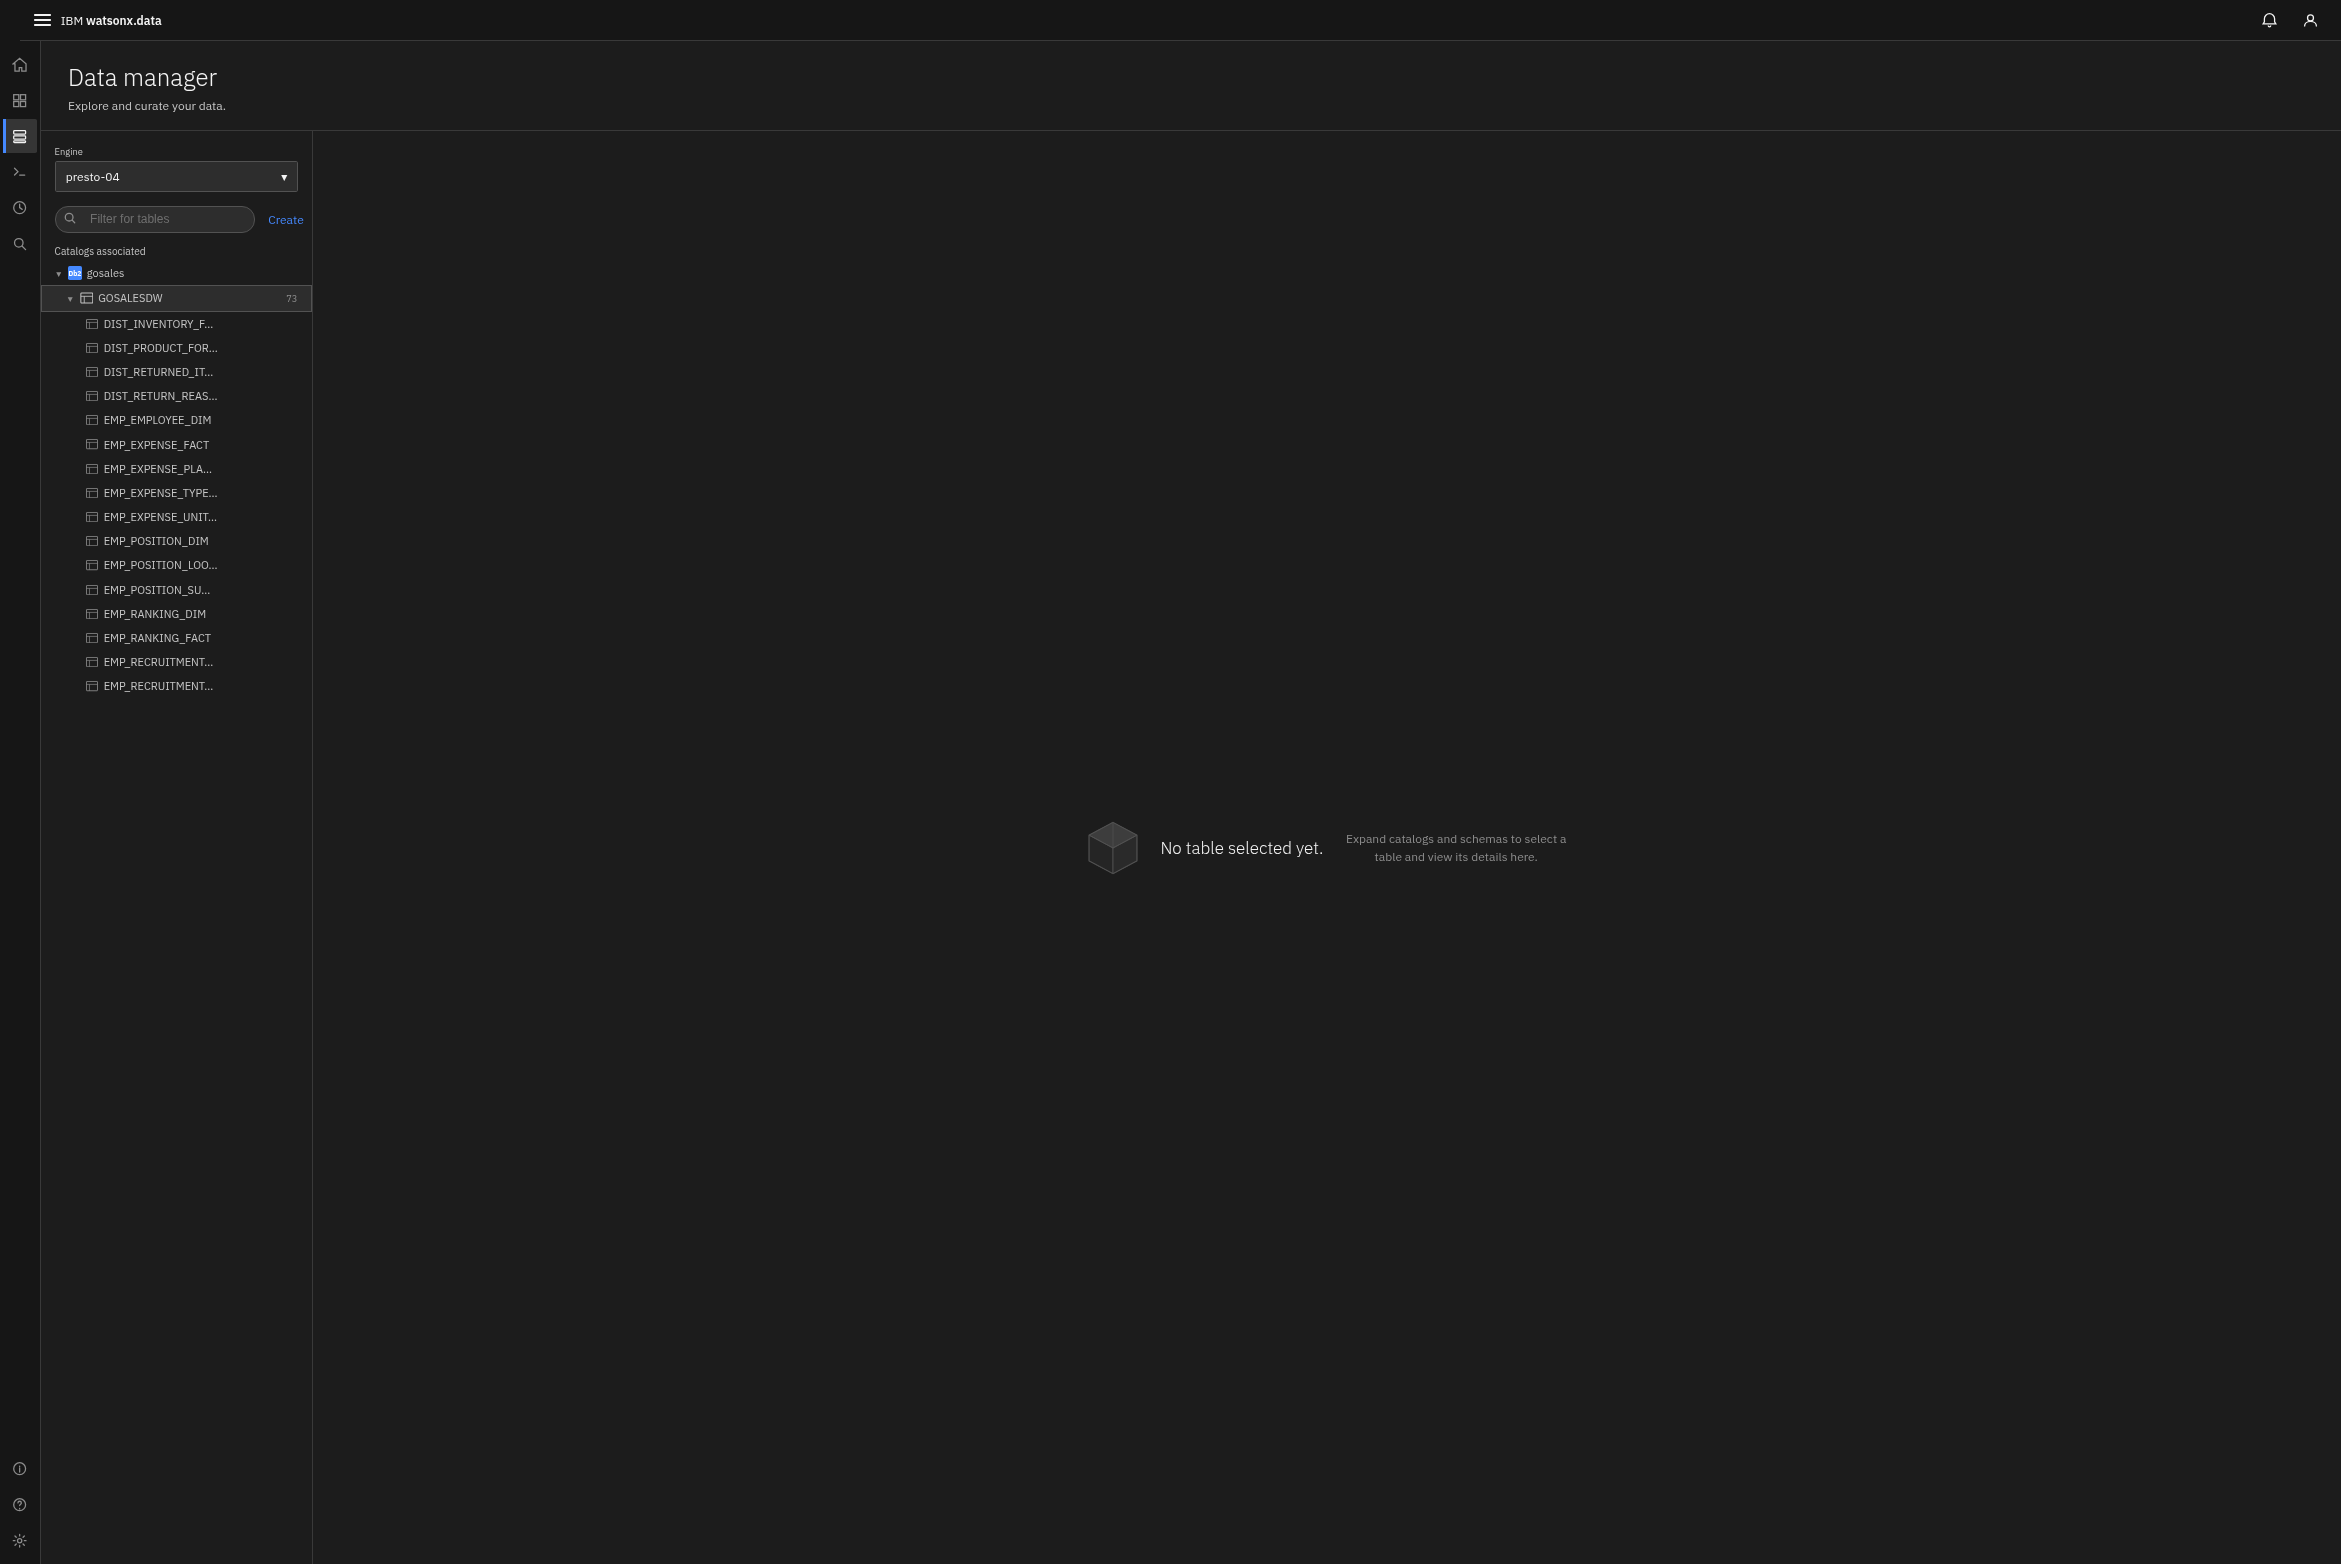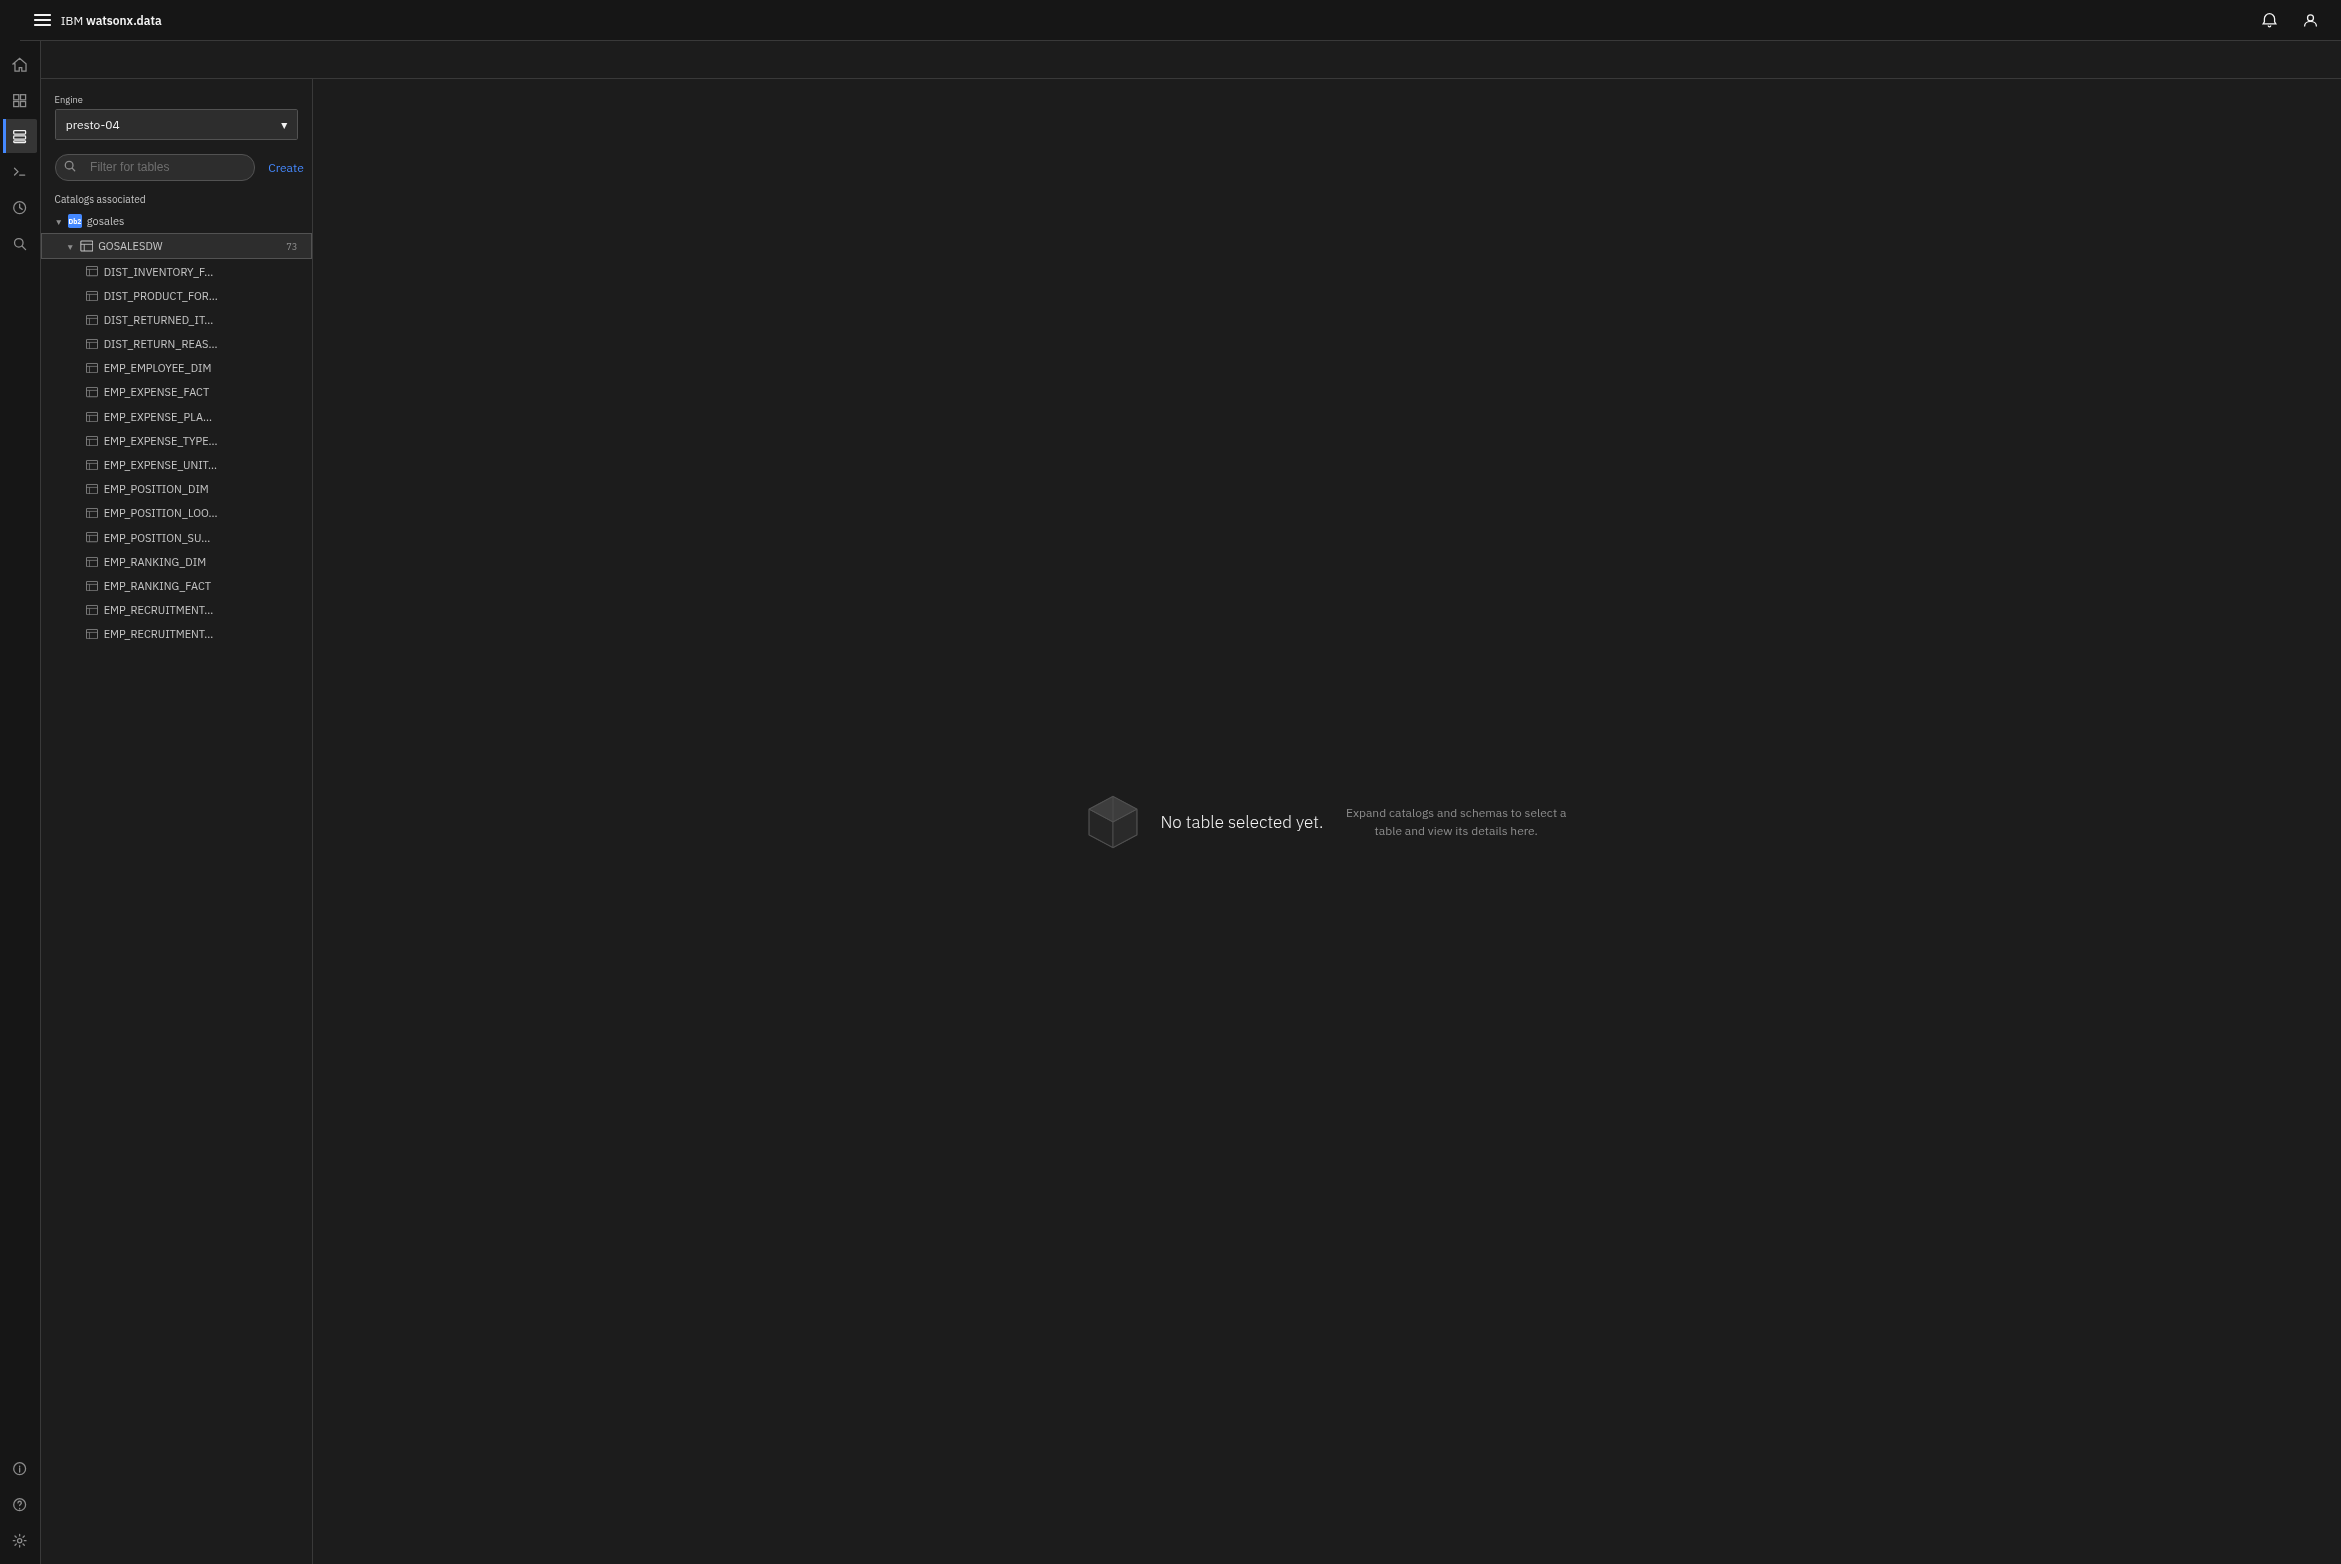--- a/index.html
+++ b/index.html
@@ -432,20 +432,22 @@
           <circle cx="9" cy="9" r="2.5" stroke="currentColor" stroke-width="1.5" fill="none"></circle>
           <path d="M9 1.5v2M9 14.5v2M1.5 9h2M14.5 9h2M3.5 3.5l1.5 1.5M13 13l1.5 1.5M3.5 14.5L5 13M13 5l1.5-1.5" stroke="currentColor" stroke-width="1.5" stroke-linecap="round"></path>
         </svg>
       </div>
     </div>
   </aside>
 
   <div class="page-content">
 
     <header class="page-header">
+      <h1>Data manager</h1>
+      <p>Explore and curate your data.</p>
     </header>
 
     <div class="content-area">
 
       <div class="left-panel">
 
         <div class="engine-section">
           <div class="engine-label">Engine</div>
           <div class="engine-dropdown">
             <span>presto-04</span>

